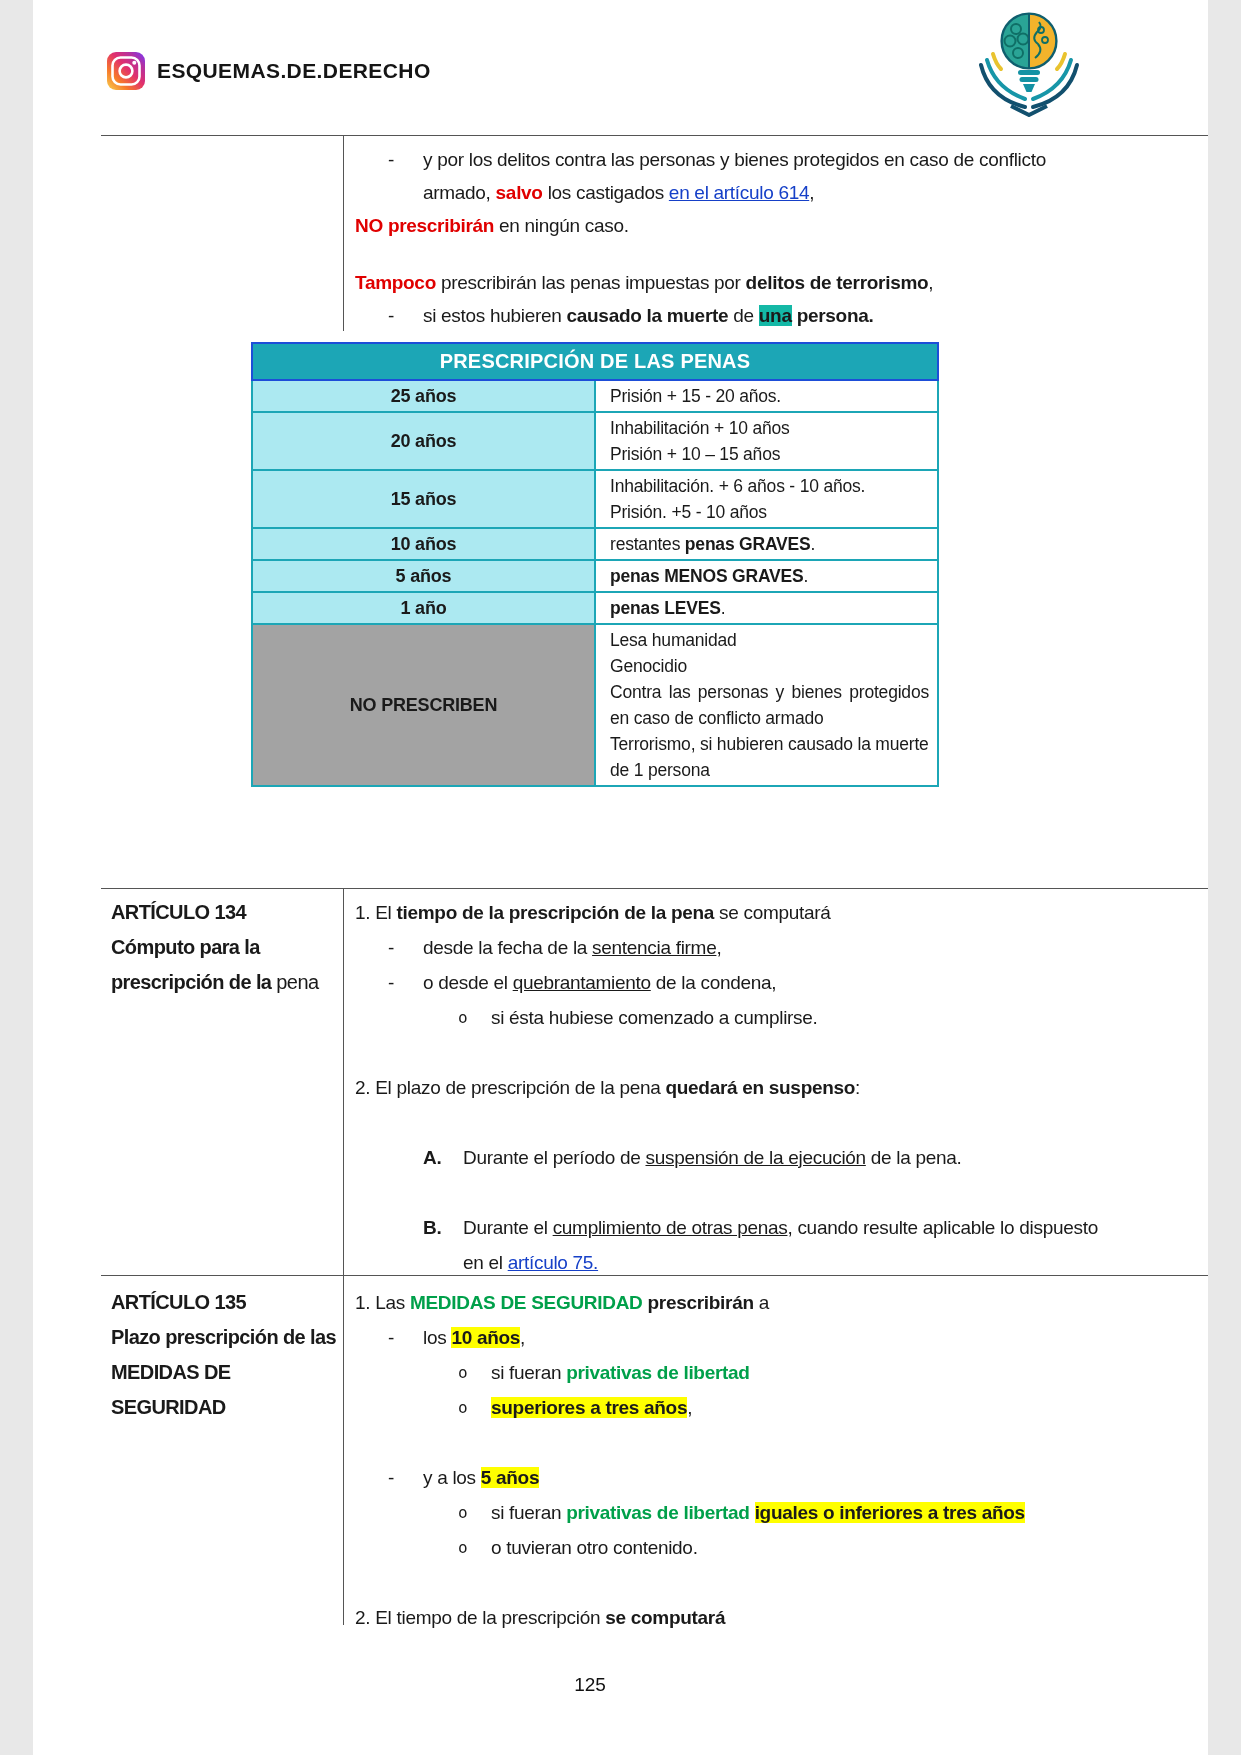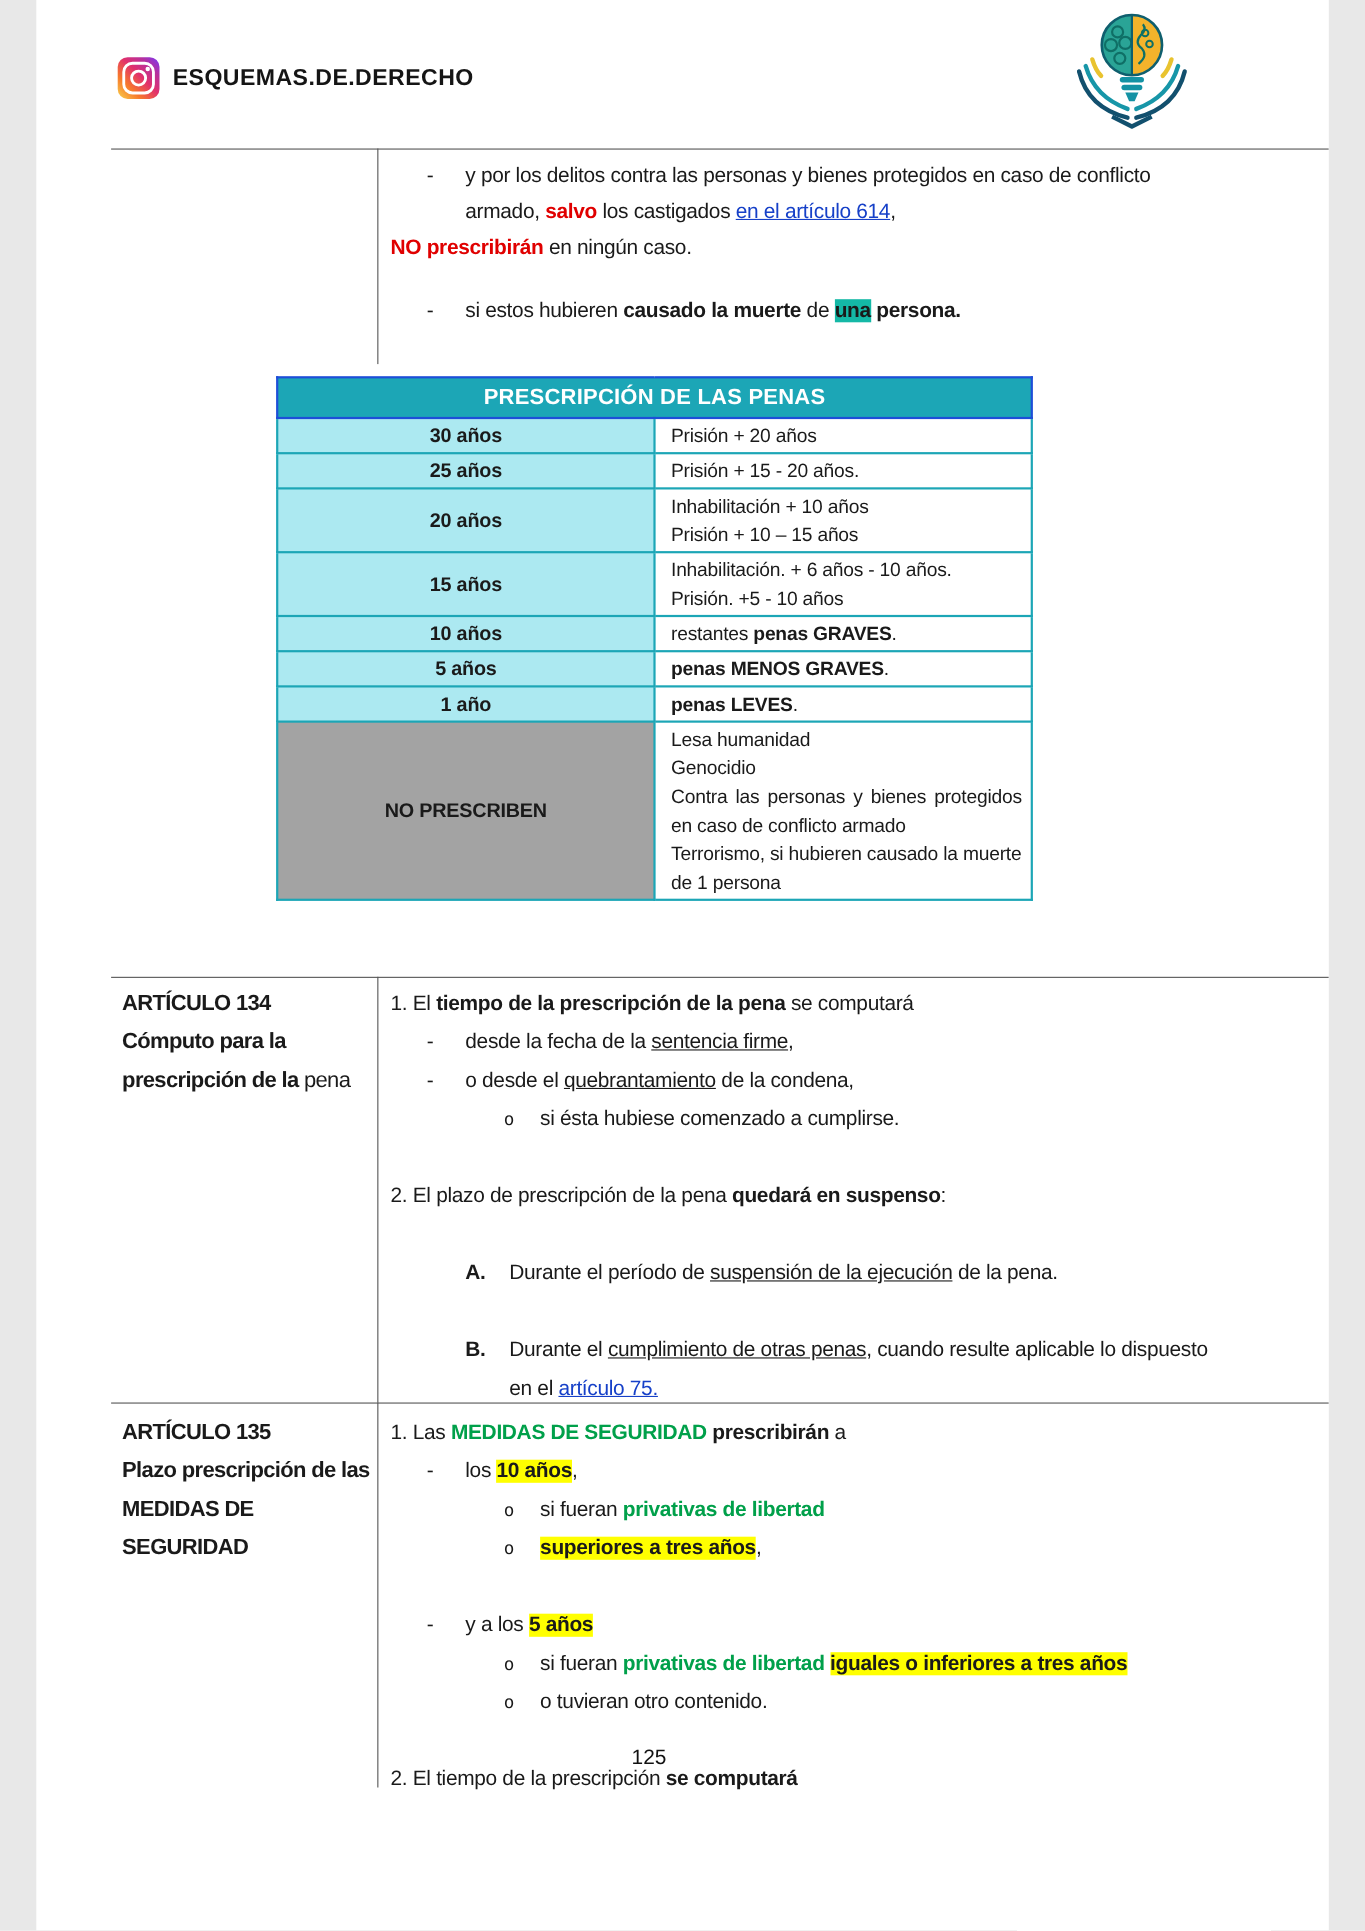--- a/index.html
+++ b/index.html
@@ -50,21 +50,21 @@
   td.lab.pink{background:#a3a3a3;}
   td.val{background:#fff;padding:2px 8px 2px 14px;}
   .just{text-align:justify;}
 
   
   .colL{position:absolute;left:78px;width:226px;font-size:20px;line-height:35px;letter-spacing:-0.6px;}
   .colR{position:absolute;left:322px;width:775px;font-size:19px;line-height:35px;letter-spacing:-0.3px;}
   .a134-left{top:895px;} .a134-right{top:895px;}
   .a135-left{top:1285px;} .a135-right{top:1285px;}
 
-  .pageno{position:absolute;left:0;top:1588px;width:1114px;text-align:center;font-size:19px;color:#111;}
+  .pageno{position:absolute;left:0;top:1674px;width:1114px;text-align:center;font-size:19px;color:#111;}
 </style>
 </head>
 <body>
 
 <div class="page">
 
   <div class="brand">
     <span class="ig">
       <svg width="38" height="38" viewBox="0 0 38 38">
         <rect x="5.5" y="5.5" width="27" height="27" rx="8" fill="none" stroke="#fff" stroke-width="2.6"></rect>
@@ -107,39 +107,34 @@
   <section class="top-text">
     <div class="row">
       <span class="mk dash">-</span>
       <div class="cont">
         <div><span>y por los delitos contra las personas y bienes protegidos en caso de conflicto</span></div>
         <div><span>armado, </span><span class="red">salvo</span><span> los castigados </span><span class="link">en el artículo 614</span><span>,</span></div>
       </div>
     </div>
     <div><span class="red">NO prescribirán</span><span> en ningún caso.</span></div>
     <div class="blank"></div>
+    <div><span class="red">Tampoco</span><span> prescribirán las penas impuestas por </span><span class="b">delitos de terrorismo</span><span>,</span></div>
     <div class="row">
       <span class="mk dash">-</span>
       <div class="cont"><span>si estos hubieren </span><span class="b">causado la muerte</span><span> de </span><span class="b hlg">una</span><span> </span><span class="b">persona</span><span class="b">.</span></div>
     </div>
   </section>
 
   <table class="ptable">
     <thead>
       <tr>
           <th colspan="2">PRESCRIPCIÓN DE LAS PENAS</th>
         </tr>
     </thead>
     <tbody>
-      <tr>
-        <td class="lab">30 años</td>
-        <td class="val">
-            <div><span>Prisión + 20 años</span></div>
-          </td>
-      </tr>
       <tr>
         <td class="lab">25 años</td>
         <td class="val">
             <div><span>Prisión + 15  - 20 años.</span></div>
           </td>
       </tr>
       <tr>
         <td class="lab">20 años</td>
         <td class="val">
           <div><span>Inhabilitación + 10 años</span></div>

